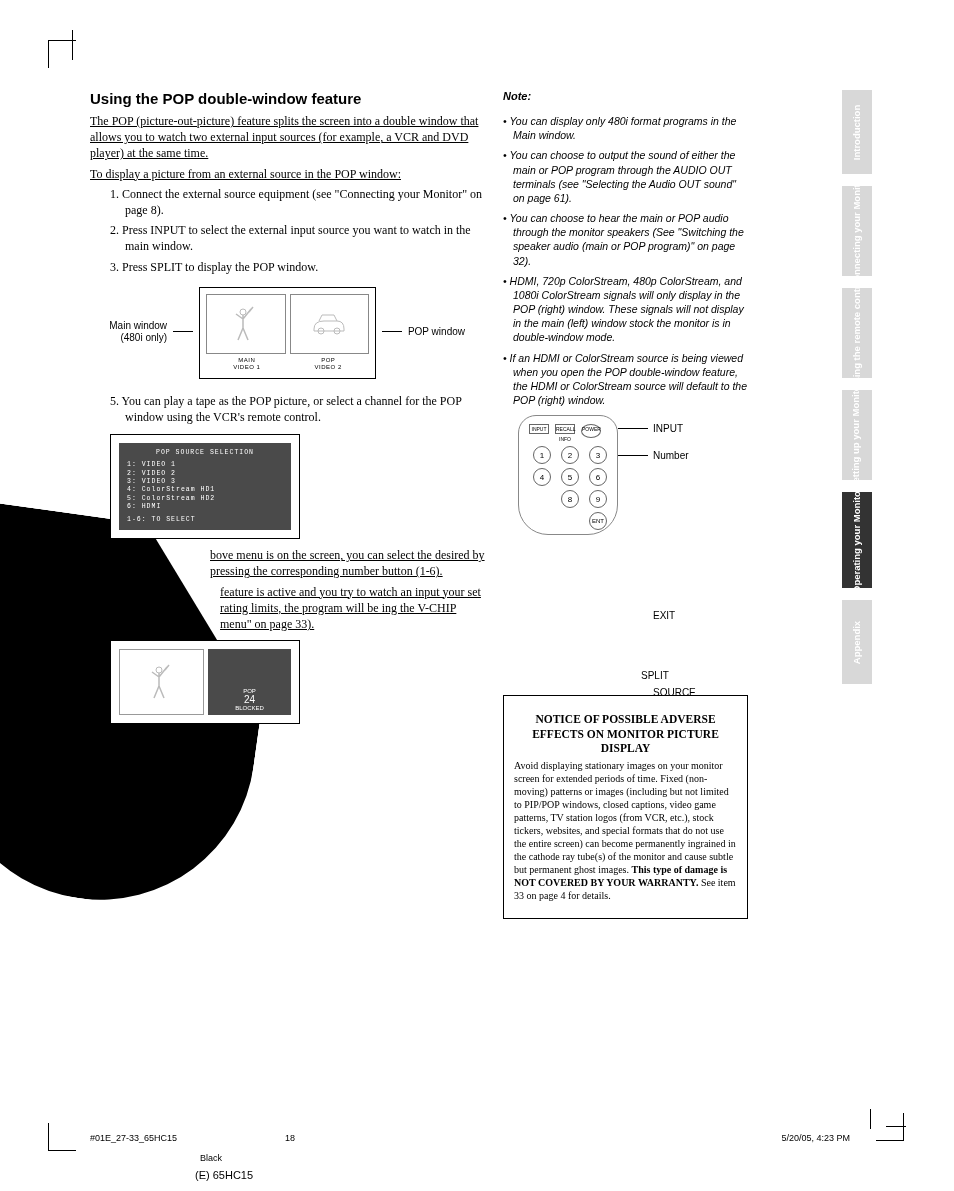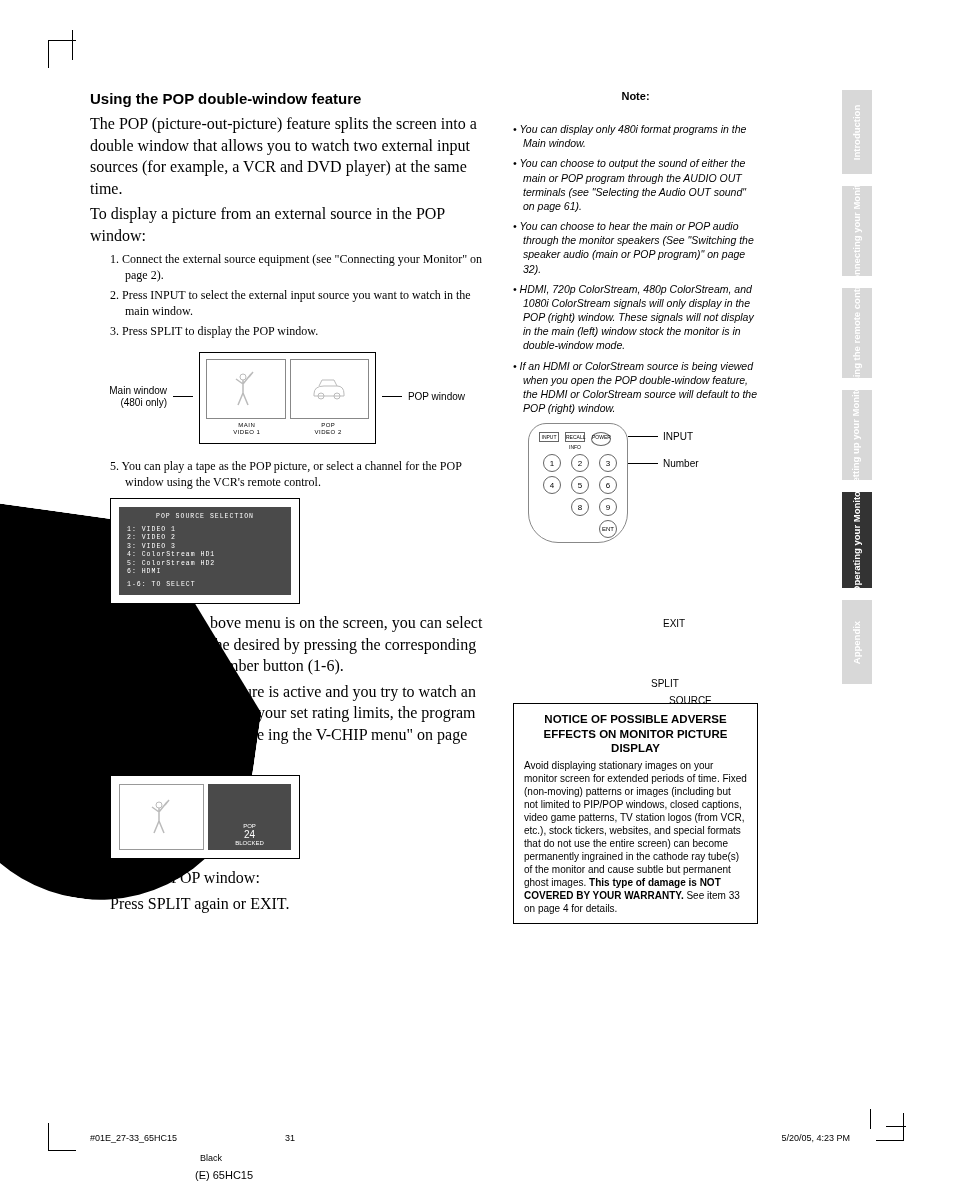--- a/index.html
+++ b/index.html
@@ -19,27 +19,27 @@
   .crop-br2 { position: absolute; bottom: 62px; right: 74px; width: 10px; height: 20px; border-left: 1px solid #000; }
   .crop-br3 { position: absolute; bottom: 64px; right: 48px; width: 20px; height: 1px; background: #000; }
 
   .page {
     position: absolute;
     top: 90px;
     left: 90px;
     width: 780px;
     height: 1050px;
   }
-  .columns { display: flex; gap: 28px; }
+  .columns { display: flex; gap: 18px; }
   .col-left { width: 395px; }
   .col-right { width: 245px; }
   .sidebar { position: absolute; right: -2px; top: 0; width: 30px; }
 
   h2 { font-family: Arial, Helvetica, sans-serif; font-weight: bold; font-size: 15px; margin-bottom: 6px; }
-  p { line-height: 1.35; margin-bottom: 4px; font-size: 16px; }
+  p { line-height: 1.35; margin-bottom: 4px; font-size: 12px; text-decoration: underline; }
   .serif { font-family: Georgia, 'Times New Roman', serif; }
   ol { list-style: none; padding-left: 20px; }
   ol li { text-indent: -15px; padding-left: 15px; margin-bottom: 4px; line-height: 1.35; }
   .indent1 { padding-left: 20px; }
 
   .tv-diagram { margin: 8px auto 6px; width: 195px; }
   .tv-frame { border: 1.5px solid #000; padding: 6px; background: #fff; }
   .tv-inner { display: flex; gap: 4px; height: 60px; }
   .tv-half { border: 1px solid #888; flex: 1; display: flex; align-items: center; justify-content: center; font-size: 18px; color: #aaa; }
   .tv-labels { display: flex; font-size: 6px; font-family: Arial; letter-spacing: 0.5px; text-align: center; margin-top: 3px; }
@@ -51,36 +51,36 @@
 
   .menu-diagram { margin: 8px 0 8px 20px; width: 190px; border: 1.5px solid #000; padding: 8px; background:#fff; }
   .menu-inner { background: #4a4a4a; color: #fff; font-family: 'Courier New', monospace; font-size: 6.5px; padding: 6px 8px; letter-spacing: 1px; line-height: 1.3; }
   .menu-inner .row { white-space: pre; }
 
   .blocked-diagram { margin: 8px 0 8px 20px; width: 190px; border: 1.5px solid #000; padding: 8px; background:#fff; }
   .blocked-inner { display:flex; height: 66px; gap:4px; }
   .blocked-left { flex:1; border:1px solid #999; display:flex; align-items:center; justify-content:center; font-size: 28px; color:#bbb; }
   .blocked-right { flex:1; background:#4a4a4a; color:#fff; font-family: Arial; font-size:6px; display:flex; flex-direction:column; justify-content:flex-end; align-items:center; padding-bottom:4px; }
 
-  .note-head { font-family: Arial; font-weight: bold; font-size: 11px; margin-bottom: 20px; text-align: center; }
+  .note-head { font-family: Arial; font-style: italic; font-weight: bold; font-size: 11px; margin-bottom: 12px; }
   .note-list { list-style: none; }
   .note-list li { font-family: Arial; font-style: italic; font-size: 10.5px; line-height: 1.35; margin-bottom: 6px; padding-left: 10px; text-indent: -10px; }
   .note-list li::before { content: "• "; }
 
   .remote { position: relative; margin: 8px 0 120px 10px; height: 160px; }
   .remote-body { width: 100px; height: 120px; border: 1px solid #888; border-radius: 18px 18px 30px 30px; position: absolute; top: 0; left: 5px; background: #fff; }
   .remote-grid { position:absolute; top: 30px; left: 14px; display:grid; grid-template-columns: repeat(3, 22px); gap: 4px 6px; }
   .rbtn { width:18px; height:18px; border:1px solid #666; border-radius:50%; font-size:8px; display:flex; align-items:center; justify-content:center; font-family: Arial; }
   .remote-top { position:absolute; top:8px; left:10px; display:flex; gap:6px; }
   .rtb { width:20px; height:10px; border:1px solid #666; font-size:5px; font-family:Arial; text-align:center; line-height:9px; }
   .rtb.power { border-radius:50%; height:14px; width:20px; }
   .remote-label { position: absolute; font-family: Arial; font-size: 10px; }
   .remote-line { position:absolute; height:1px; background:#000; }
 
-  .notice-box { border: 1.5px solid #000; padding: 8px 10px; font-family: Liberation Sans, sans-serif; margin-top: 8px; }
+  .notice-box { border: 1.5px solid #000; padding: 16px 10px; font-family: Liberation Serif, serif; margin-top: 8px; }
   .notice-title { font-weight: bold; text-align: center; font-size: 11.5px; line-height: 1.25; margin-bottom: 4px; }
   .notice-body { font-size: 10px; line-height: 1.3; }
   .notice-body .bold { font-weight: bold; }
 
   .tab { position: absolute; right: 0; width: 30px; height: 84px; display:flex; align-items:center; justify-content:center; }
   .tab.light { background: #d8d8d8; }
   .tab.dark { background: #333; }
   .tab span { transform: rotate(-90deg); white-space: nowrap; font-family: Arial; font-weight: bold; font-size: 9.5px; color: #fff; }
 
   .teardrop {
@@ -110,21 +110,21 @@
 <div class="teardrop"></div>
 
 <div class="page">
   <div class="columns">
 
     <div class="col-left">
       <h2>Using the POP double-window feature</h2>
       <p class="serif">The POP (picture-out-picture) feature splits the screen into a double window that allows you to watch two external input sources (for example, a VCR and DVD player) at the same time.</p>
       <p class="serif">To display a picture from an external source in the POP window:</p>
       <ol>
-        <li class="serif">1. Connect the external source equipment (see "Connecting your Monitor" on page 2).</li>
+        <li class="serif">1. Connect the external source equipment (see "Connecting your Monitor" on page 8).</li>
         <li class="serif">2. Press INPUT to select the external input source you want to watch in the main window.</li>
         <li class="serif">3. Press SPLIT to display the POP window.</li>
       </ol>
 
       <div class="diagram-row">
         <div class="diagram-label" style="white-space:pre-line">Main window
 (480i only)</div>
         <div class="leader"></div>
         <div class="tv-diagram">
           <div class="tv-frame">
@@ -229,21 +229,21 @@
             <div class="rbtn" style="visibility:hidden"></div>
             <div class="rbtn" style="font-size:6px">ENT</div>
           </div>
         </div>
         <div class="remote-line" style="top:13px; left:105px; width:30px"></div>
         <div class="remote-label" style="top:8px; left:140px">INPUT</div>
         <div class="remote-line" style="top:40px; left:105px; width:30px"></div>
         <div class="remote-label" style="top:35px; left:140px">Number</div>
         <div class="remote-label" style="top:195px; left:140px">EXIT</div>
         <div class="remote-label" style="top:255px; left:128px">SPLIT</div>
-        <div class="remote-label" style="top:272px; left:146px">SOURCE</div>
+        <div class="remote-label" style="top:272px; left:140px">SOURCE</div>
       </div>
 
       <div class="notice-box">
         <div class="notice-title">NOTICE OF POSSIBLE ADVERSE EFFECTS ON MONITOR PICTURE DISPLAY</div>
         <div class="notice-body">
           <span>Avoid displaying stationary images on your monitor screen for extended periods of time. Fixed (non-moving) patterns or images (including but not limited to PIP/POP windows, closed captions, video game patterns, TV station logos (from VCR, etc.), stock tickers, websites, and special formats that do not use the entire screen) can become permanently ingrained in the cathode ray tube(s) of the monitor and cause subtle but permanent ghost images. </span><span class="bold">This type of damage is NOT COVERED BY YOUR WARRANTY.</span><span> See item 33 on page 4 for details.</span>
         </div>
       </div>
     </div>
   </div>
@@ -268,19 +268,19 @@
         <span>Appendix</span>
       </div>
     <div class="tab" style="top:606px; background:transparent">
         <span style="color:#fff">Index</span>
       </div>
   </div>
 </div>
 
 <div class="footer">
   <span>#01E_27-33_65HC15</span>
-  <span style="position:absolute; left:195px">31</span>
+  <span style="position:absolute; left:195px">18</span>
   <span>5/20/05, 4:23 PM</span>
 </div>
 <div class="footer-mid">Black</div>
 <div class="footer-model">
   <span>(E)</span><span style="font-weight:normal"> 65HC15</span>
 </div>
 
 </body></html>

